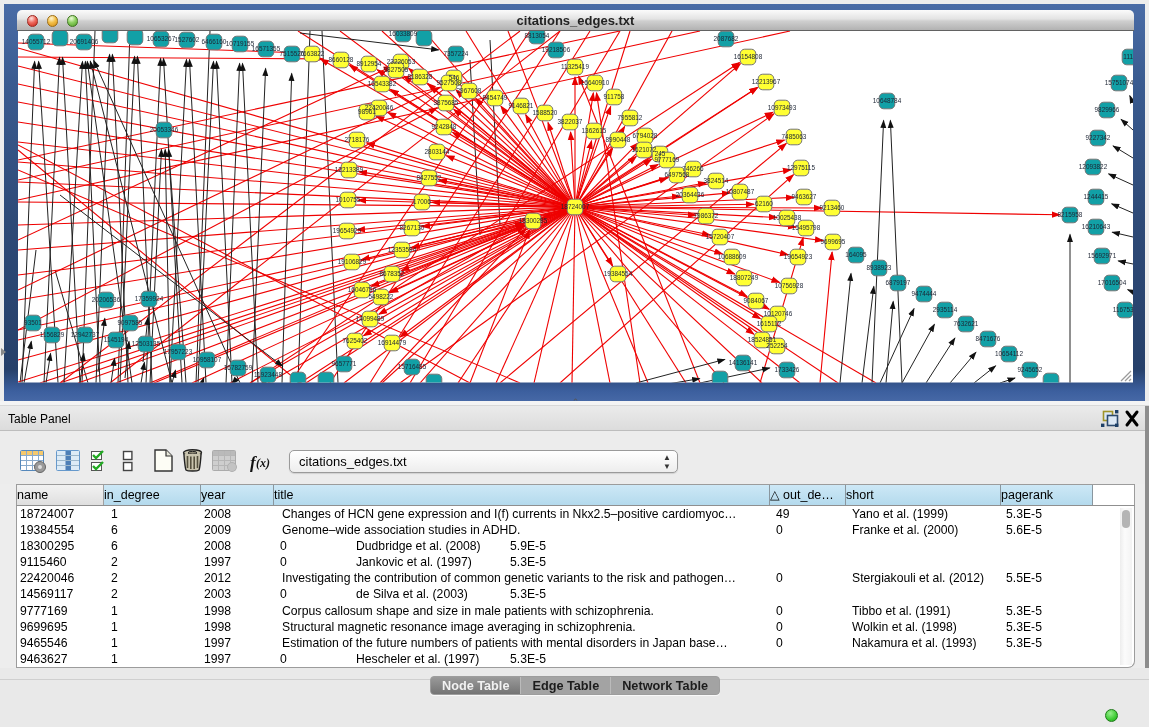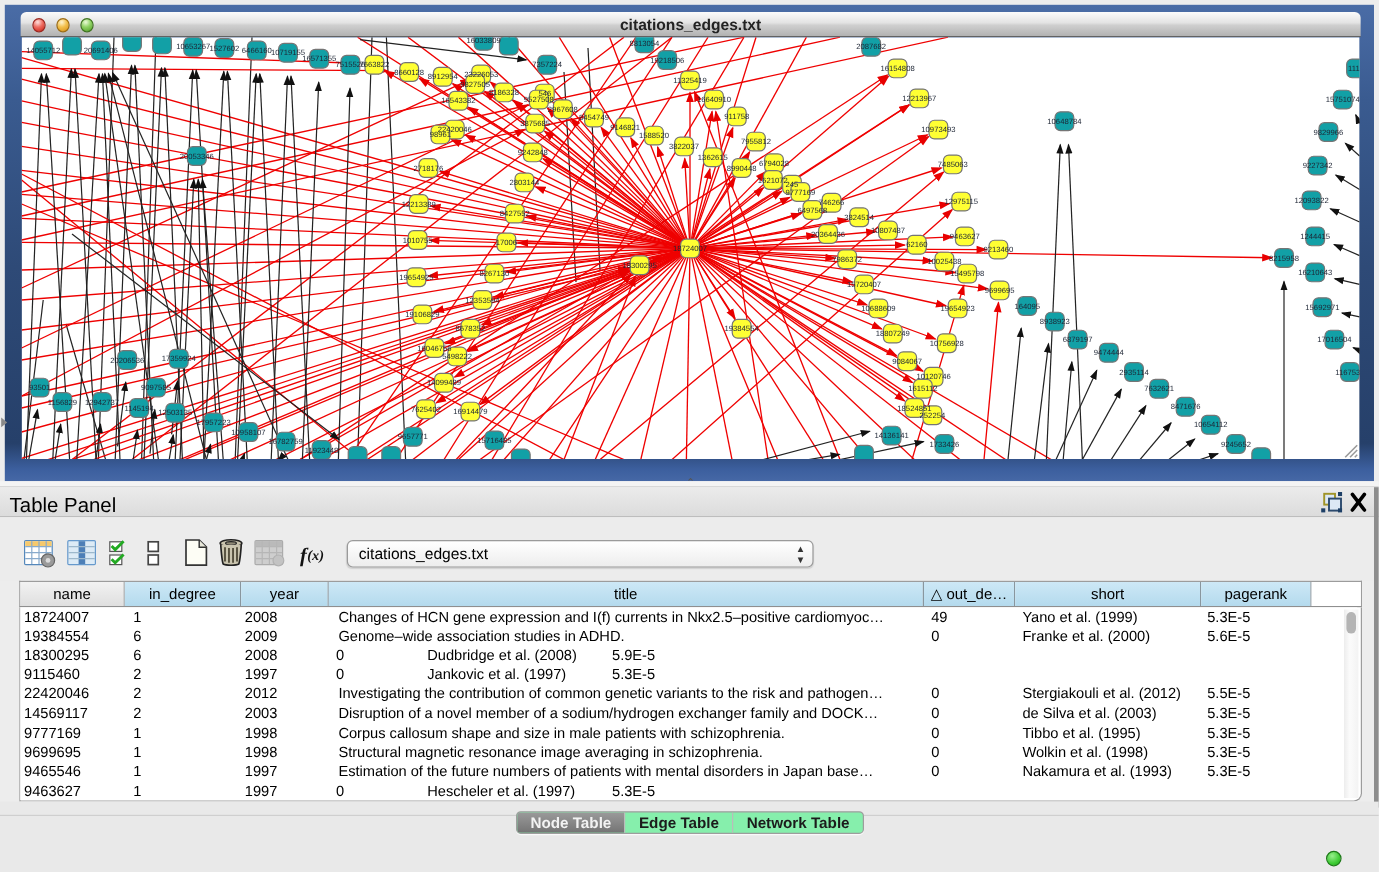--- a/index.html
+++ b/index.html
@@ -11,45 +11,45 @@
  border-bottom:1px solid #626262}
 #title{left:17px;top:13px;width:1117px;text-align:center;font-size:13px;color:#232323;
  letter-spacing:0;font-weight:bold}
 .light{width:11.5px;height:11.5px;border-radius:50%;top:15px}
 #l1{left:26.5px;background:radial-gradient(circle at 38% 25%,#fcd7d4 5%,#ee6b60 45%,#d94337 75%,#b5302a 100%);border:1px solid #9c2720}
 #l2{left:46.5px;background:radial-gradient(circle at 38% 25%,#fdf0c6 5%,#f3c04a 45%,#e3a52e 75%,#bc7f1a 100%);border:1px solid #9d6c12}
 #l3{left:66.5px;background:radial-gradient(circle at 38% 25%,#e4f7cf 5%,#8ed162 45%,#6cb542 75%,#4d8a28 100%);border:1px solid #3f7420}
 #split{left:0;top:400.5px;width:1149px;height:5px;background:#f4f4f4;border-bottom:1px solid #d8d8d8}
 #chev{left:569px;top:399px;width:13px;height:7px;font-size:9px;color:#555;text-align:center;line-height:7px}
 #phead{left:0;top:405.5px;width:1149px;height:25px;background:linear-gradient(180deg,#ebebeb,#dcdcdc);border-bottom:1px solid #bdbdbd}
-#ptitle{left:8px;top:412px;font-size:17px;color:#000}
+#ptitle{left:8px;top:412px;font-size:12px;color:#000}
 #ptools{left:0;top:430.5px;width:1149px;height:53.5px;background:#ececec}
 #dd{left:289px;top:450px;width:389px;height:23px;border:1px solid #9a9a9a;border-radius:5px;
  background:linear-gradient(180deg,#ffffff,#ededed);box-shadow:0 1px 1px rgba(0,0,0,.12);
  font-size:13px;color:#000;line-height:21px;padding-left:9px}
 #ddar{left:660px;top:450px;width:14px;height:23px;font-size:8px;color:#333;text-align:center;line-height:9px;padding-top:3px}
 #thead{left:16px;top:484px;width:1119px;height:22px;background:#fff;border:1px solid #9c9c9c;border-bottom:1px solid #8f8f8f;display:flex;font-size:12.5px;color:#000}
 #thead div{border-right:1px solid #89969e;background:linear-gradient(180deg,#cde8f6,#b4daed);
- text-align:center;line-height:20px;height:100%}
+ line-height:20px;height:100%}
 #thead div.gray{background:linear-gradient(180deg,#f2f2f2,#dfdfdf);border-right:1px solid #a0a0a0}
 #thead div.last{background:#fff;border-right:none}
 #tbody{left:16px;top:506px;width:1119px;height:162px;background:#fff;border:1px solid #9c9c9c;border-top:none;border-radius:0 0 7px 0;
  font-size:12.2px;color:#000}
 .tr{display:flex;height:16.1px;line-height:16.1px;white-space:nowrap}
 .tr div{overflow:hidden}
 .c0{width:87px;padding-left:3px}.c1{width:97px;padding-left:7px}.c2{width:73px;padding-left:3px}
 .c3{width:496px;padding-left:8px}.c4{width:76px;padding-left:6px}
 .c5{width:155px;padding-left:6px}.c6{width:92px;padding-left:5px}
 #vsb{left:1120px;top:508px;width:12px;height:157px;background:linear-gradient(90deg,#ededed,#fbfbfb 40%,#f3f3f3)}
 #vth{left:1122px;top:510px;width:8px;height:18px;background:#b4b4b4;border-radius:4px}
 #rstrip{left:1144.5px;top:405.5px;width:4.5px;height:267px;background:#8d8d8d}
 #bbar{left:0;top:668px;width:1149px;height:59px;background:#e9e9e9}
 #bline{left:0;top:679px;width:1149px;height:1px;background:#cfcfcf}
 #seg{left:430px;top:675.5px;height:19px;display:flex;border:1px solid #9d9d9d;border-radius:4px;
- background:#86efac;font-size:13px;font-weight:bold;overflow:hidden;box-shadow:0 1px 0 rgba(255,255,255,.7)}
+ background:#a3a3a3;font-size:13px;font-weight:bold;overflow:hidden;box-shadow:0 1px 0 rgba(255,255,255,.7)}
 #seg div{padding:0 11px;line-height:18px;color:#1c1c1c;font-size:12.7px}
 #seg .sel{background:linear-gradient(180deg,#9a9a9a,#747474);color:#f2f2f2}
 #seg .mid{border-left:1px solid #bbb;border-right:1px solid #bbb}
 #mem{right:52px;top:750px;position:absolute;font-size:11px;color:#111}
 #dot{left:1105px;top:709px;width:13px;height:13px;border-radius:50%;
  background:radial-gradient(circle at 38% 30%,#90ec85 5%,#3ecb34 60%,#23a31c 100%);border:1px solid #1d7a18}
 #lmark{left:1px;top:348px;width:0;height:0;border-left:5px solid #8a8a8a;border-top:4px solid transparent;border-bottom:4px solid transparent}
 </style></head><body>
 <div id="blue" class="abs"></div>
 <svg width="1149" height="727" style="position:absolute;left:0;top:0">
@@ -677,32 +677,31 @@
       <div class="c2">2012</div>
       <div class="c3">Investigating the contribution of common genetic variants to the risk and pathogen…</div>
       <div class="c4">0</div>
       <div class="c5">Stergiakouli et al. (2012)</div>
       <div class="c6">5.5E-5</div>
     </div>
 <div class="tr">
       <div class="c0">14569117</div>
       <div class="c1">2</div>
       <div class="c2">2003</div>
-      <div class="c3">Disruption of a novel member of a sodium/hydrogen exchanger family and DOCK…</div>
       <div class="c4">0</div>
       <div class="c5">de Silva et al. (2003)</div>
       <div class="c6">5.3E-5</div>
     </div>
 <div class="tr">
       <div class="c0">9777169</div>
       <div class="c1">1</div>
       <div class="c2">1998</div>
       <div class="c3">Corpus callosum shape and size in male patients with schizophrenia.</div>
       <div class="c4">0</div>
-      <div class="c5">Tibbo et al. (1995)</div>
+      <div class="c5">Tibbo et al. (1991)</div>
       <div class="c6">5.3E-5</div>
     </div>
 <div class="tr">
       <div class="c0">9699695</div>
       <div class="c1">1</div>
       <div class="c2">1998</div>
       <div class="c3">Structural magnetic resonance image averaging in schizophrenia.</div>
       <div class="c4">0</div>
       <div class="c5">Wolkin et al. (1998)</div>
       <div class="c6">5.3E-5</div>

